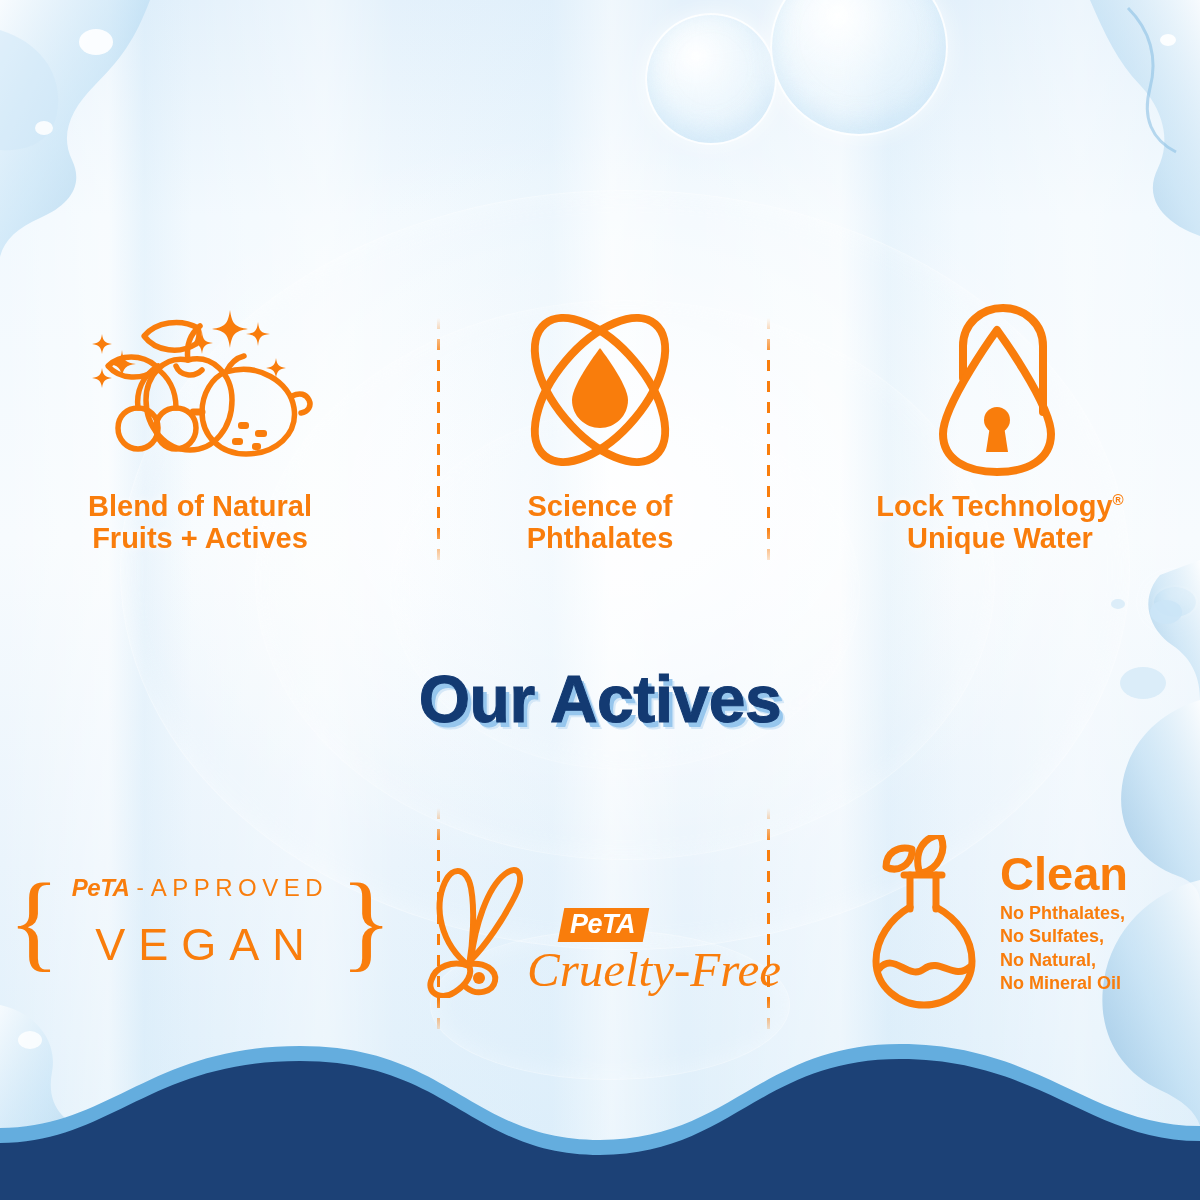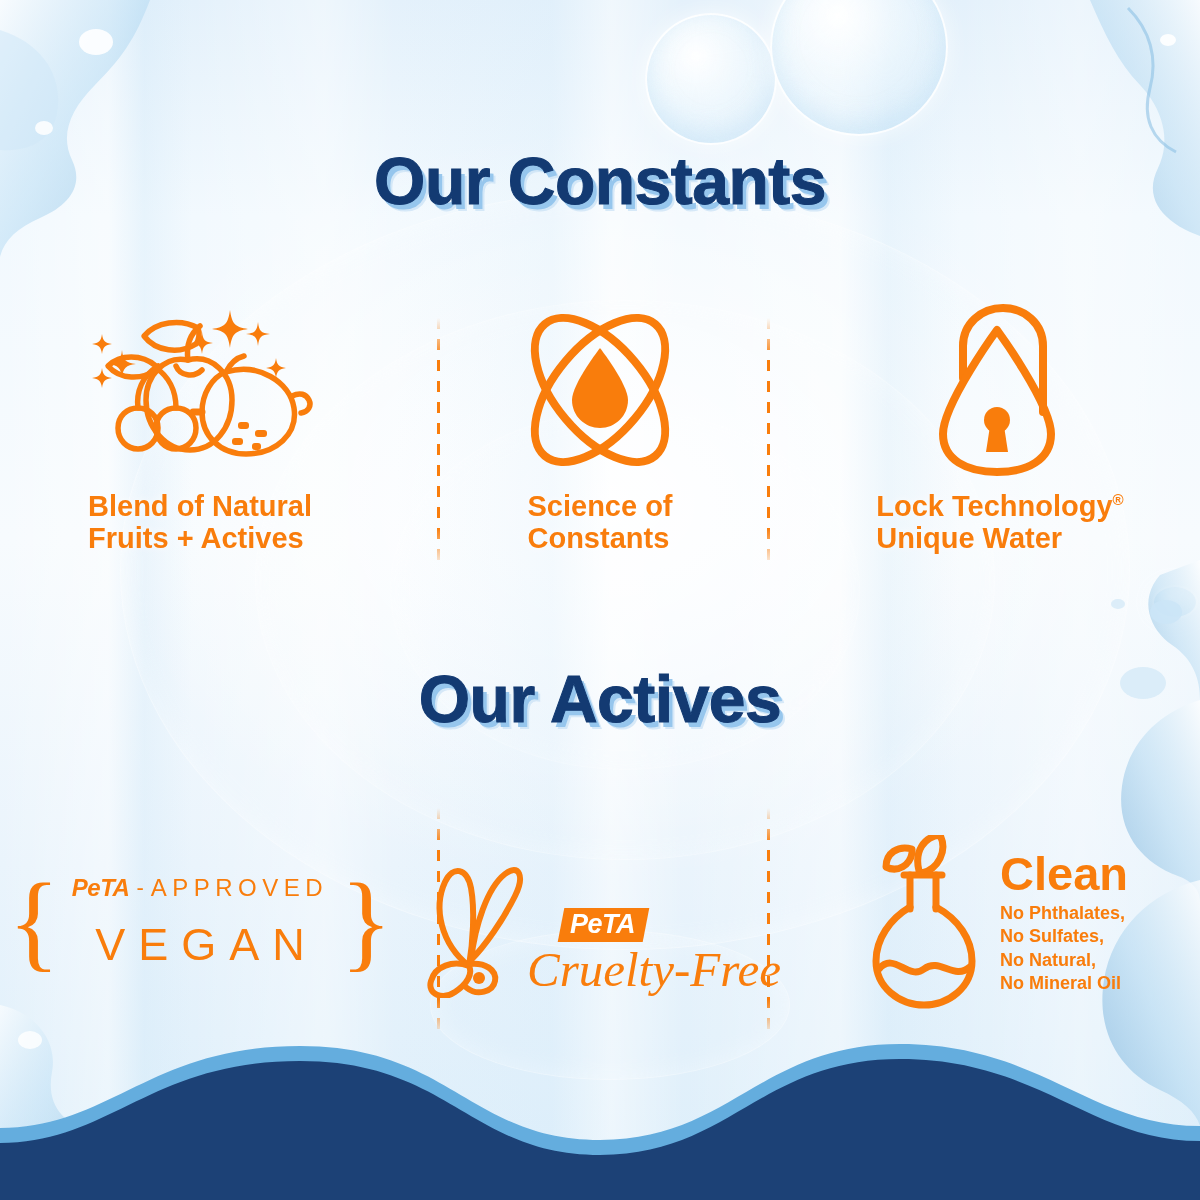--- a/index.html
+++ b/index.html
@@ -64,21 +64,21 @@
 
   .row{ position:absolute; left:0; width:1200px; display:flex; }
   #constants-row{ top:300px; height:270px; }
   #promises-row{  top:800px; height:245px; }
 
   .cell{ flex:1; display:flex; flex-direction:column; align-items:center; justify-content:flex-start; position:relative; }
   #promises-row .cell{ justify-content:center; }
 
   .icon-art{ display:block; }
   .cell-label{
-    margin-top:10px; color:#f97d0c;
+    margin-top:10px; text-align:center; color:#f97d0c;
     font-weight:bold; font-size:29px; line-height:1.12;
     text-shadow:0 0 10px rgba(255,255,255,.85);
   }
   .cell-label sup{ font-size:.52em; vertical-align:super; }
 
   
   .divider{
     position:absolute; top:0; width:3px; height:100%;
     background:repeating-linear-gradient(to bottom,#f97d0c 0 11px, rgba(255,255,255,0) 11px 21px);
     -webkit-mask-image:linear-gradient(to bottom, rgba(0,0,0,0) 0%, #000 16%, #000 84%, rgba(0,0,0,0) 100%);
@@ -171,21 +171,20 @@
   </div>
 
   <svg class="waves" viewBox="0 0 1200 190" preserveAspectRatio="none">
     <path d="M0,118 C110,118 150,36 300,36 C450,36 470,130 600,130 C730,130 760,34 900,34 C1040,34 1090,116 1200,116 L1200,190 L0,190 Z" fill="#64adde"></path>
     <path d="M0,133 C110,133 150,51 300,51 C450,51 470,145 600,145 C730,145 760,49 900,49 C1040,49 1090,131 1200,131 L1200,190 L0,190 Z" fill="#1c4176"></path>
   </svg>
 </div>
 
 <div id="content">
 
-  <div class="section-title" id="title-constants">Our Constants</div>
 
   <div class="row" id="constants-row">
 
     <div class="divider div-a"></div>
     <div class="divider div-b"></div>
 
     <div class="cell">
       <svg class="icon-art" width="240" height="180" viewBox="0 0 240 180">
         <g fill="none" stroke="#f97d0c" stroke-width="5.5" stroke-linecap="round" stroke-linejoin="round">
 
@@ -237,21 +236,21 @@
     <div class="cell">
       <svg class="icon-art" width="200" height="180" viewBox="0 0 200 180">
         <g fill="none" stroke="#f97d0c" stroke-width="8">
           <ellipse cx="100" cy="90" rx="45" ry="86" transform="rotate(40 100 90)"></ellipse>
           <ellipse cx="100" cy="90" rx="45" ry="86" transform="rotate(-40 100 90)"></ellipse>
         </g>
         <path d="M100,48 C100,48 128,84 128,100 C128,116 115,128 100,128 C85,128 72,116 72,100 C72,84 100,48 100,48 Z" fill="#f97d0c"></path>
       </svg>
       <div class="cell-label">
         <div>Science of</div>
-        <div>Constants</div>
+        <div>Phthalates</div>
       </div>
     </div>
 
     <div class="cell">
       <svg class="icon-art" width="190" height="180" viewBox="0 0 190 180">
         <g fill="none" stroke="#f97d0c" stroke-width="8" stroke-linecap="round">
 
           <path d="M58,78 L58,46 C58,24 76,8 98,8 C120,8 138,24 138,46 L138,112"></path>
 
           <path d="M92,30 C92,30 146,104 146,134 C146,160 122,172 92,172 C62,172 38,160 38,134 C38,104 92,30 92,30 Z" stroke-linejoin="round"></path>

